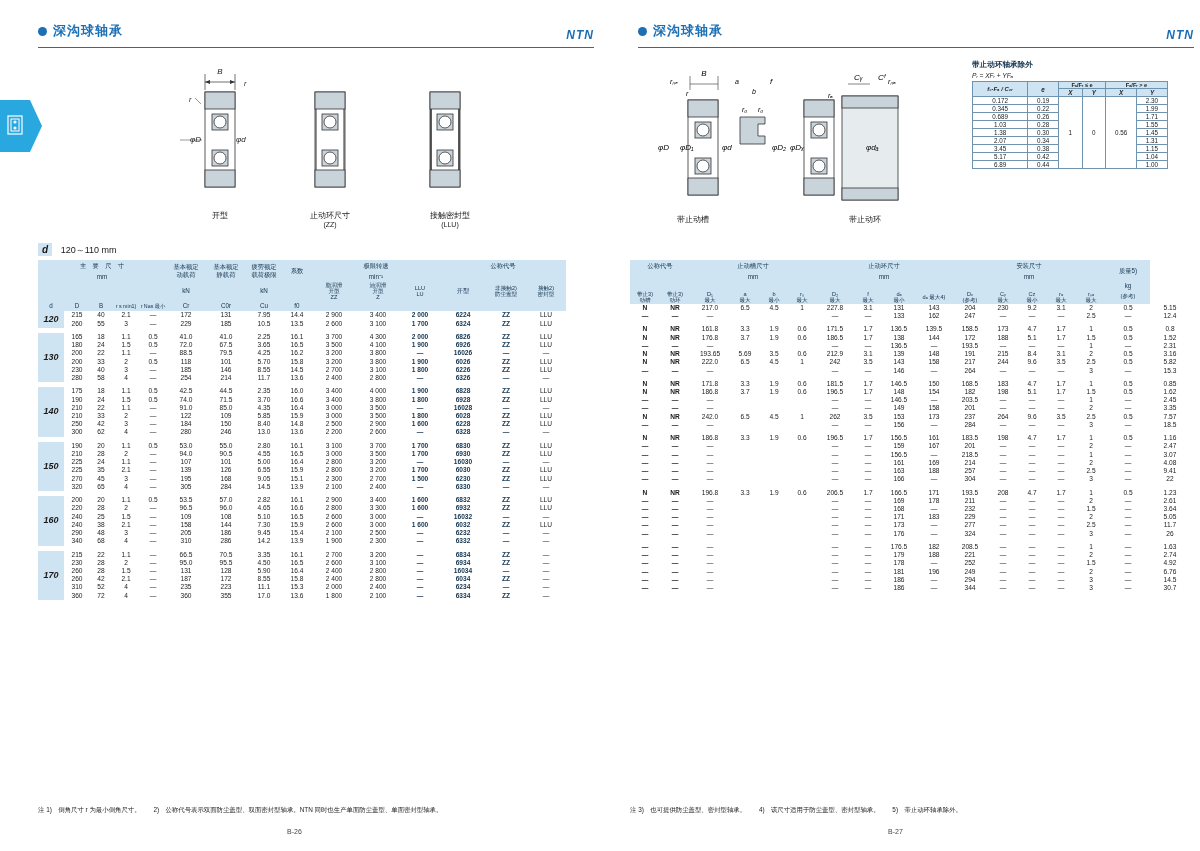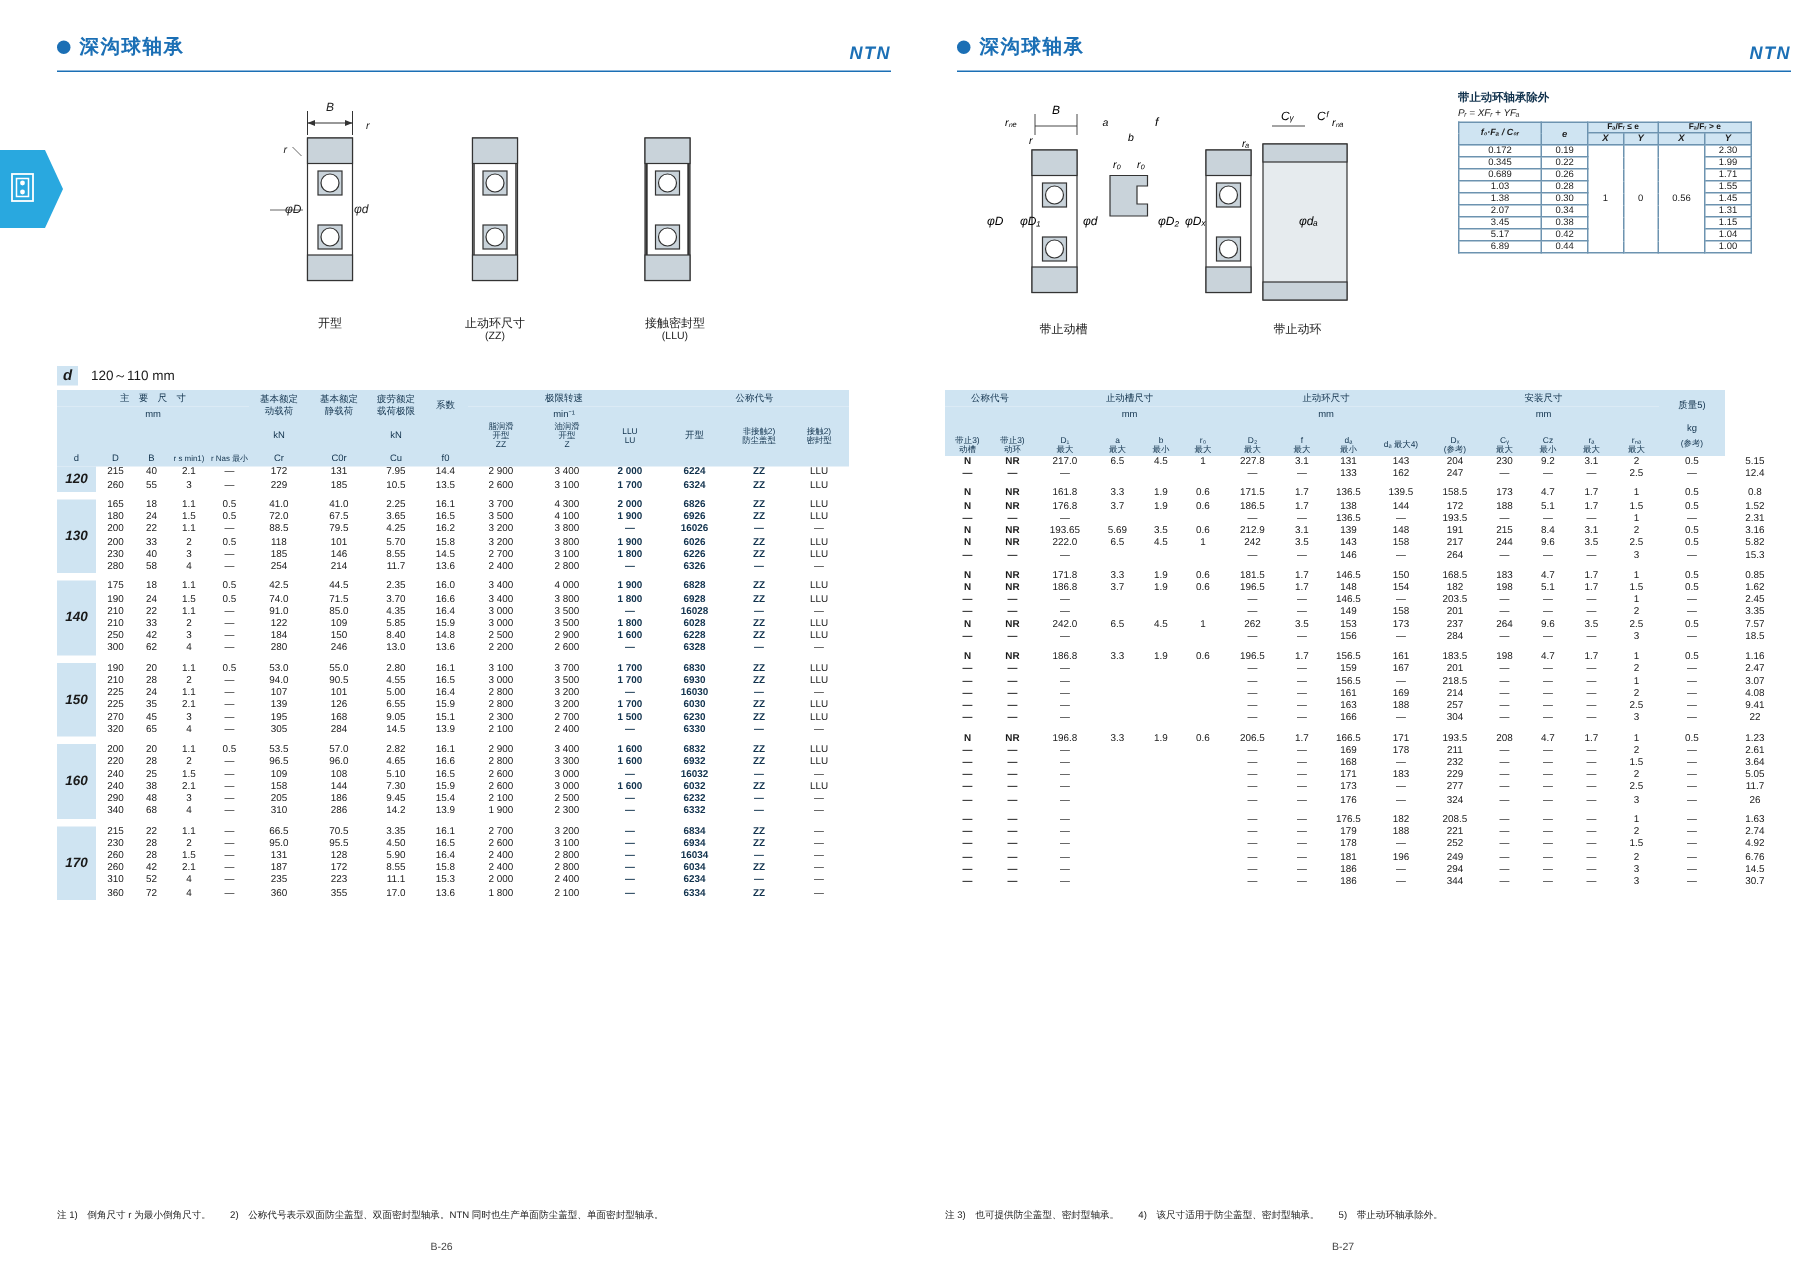--- a/index.html
+++ b/index.html
@@ -789,21 +789,21 @@
       <circle cx="73" cy="68" r="6" fill="#fff" stroke="#333" stroke-width="0.8"></circle>
       <circle cx="73" cy="104" r="6" fill="#fff" stroke="#333" stroke-width="0.8"></circle>
       <text x="28" y="88" font-size="8" font-style="italic">φD</text>
       <text x="50" y="88" font-size="8" font-style="italic">φD₁</text>
       <text x="92" y="88" font-size="8" font-style="italic">φd</text>
       <path d="M110 55 L135 55 L135 62 L128 62 L128 74 L135 74 L135 82 L110 82 Z" fill="#c9d3da" stroke="#333" stroke-width="0.8"></path>
       <text x="112" y="50" font-size="7" font-style="italic">r₀</text>
       <text x="128" y="50" font-size="7" font-style="italic">r₀</text>
       <text x="140" y="22" font-size="8" font-style="italic">f</text>
     </svg>
-    <div class="figcap" style="left:24px;top:152px;width:110px;">
+    <div class="figcap" style="left:8px;top:152px;width:110px;">
       <span>带止动槽</span>
     </div>
 
     <svg width="240" height="160" viewBox="0 0 240 160" style="position:absolute;left:140px;top:0;">
       <text x="118" y="22" font-size="7" font-style="italic">rₙₐ</text>
       <rect x="34" y="38" width="30" height="95" fill="#fff" stroke="#333" stroke-width="0.8"></rect>
       <rect x="34" y="38" width="30" height="17" fill="#c9d3da" stroke="#333" stroke-width="0.8"></rect>
       <rect x="34" y="116" width="30" height="17" fill="#c9d3da" stroke="#333" stroke-width="0.8"></rect>
       <rect x="41" y="60" width="16" height="16" fill="#c9d3da" stroke="#333" stroke-width="0.8"></rect>
       <rect x="41" y="96" width="16" height="16" fill="#c9d3da" stroke="#333" stroke-width="0.8"></rect>

